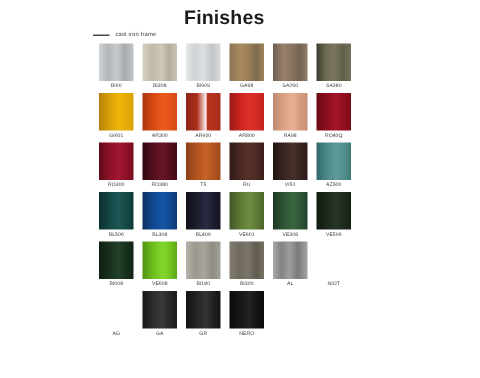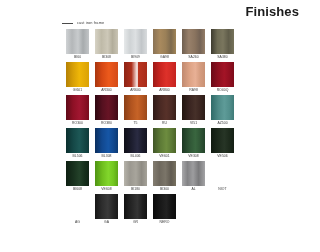--- a/index.html
+++ b/index.html
@@ -12,21 +12,21 @@
     background: #ffffff;
     font-family: "Liberation Sans", sans-serif;
     overflow: hidden;
     position: relative;
   }
   .page-title {
     position: absolute;
     left: 0;
     top: 4px;
     width: 299px;
-    text-align: right;
+    text-align: center;
     font-size: 13px;
     font-weight: 700;
     color: #1b1b1b;
     letter-spacing: 0.1px;
   }
   .legend {
     position: absolute;
     left: 62px;
     top: 19px;
     display: flex;

